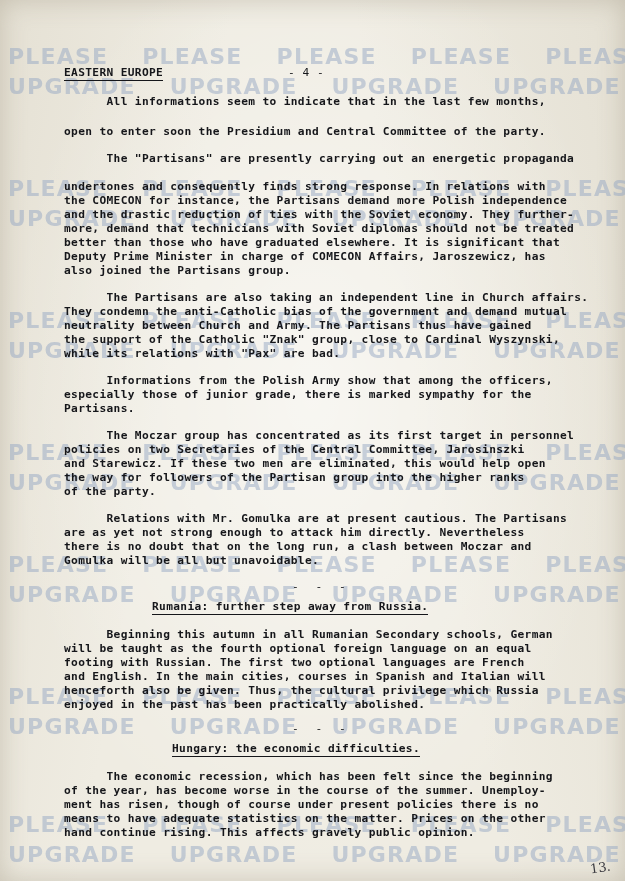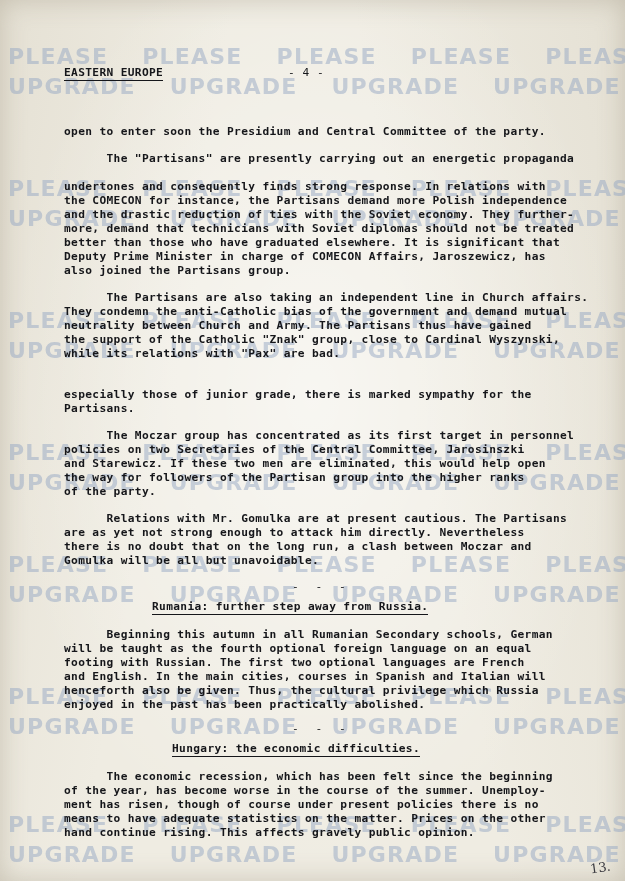--- a/index.html
+++ b/index.html
@@ -219,37 +219,39 @@
       <span>UPGRADE</span>
     </div>
   </div>
 
   <div id="doc">
 
     <div class="line bold ul" style="left:64px; top:66px;">EASTERN EUROPE</div>
 
     <div id="page-number" style="left:288px; top:66px;">- 4 -</div>
 
+    <div class="line bold" style="left:64px; top:95px;">      All informations seem to indicate that in the last few months,</div>
     <div class="line bold" style="left:64px; top:125px;">open to enter soon the Presidium and Central Committee of the party.</div>
 
     <div class="line bold" style="left:64px; top:152px;">      The "Partisans" are presently carrying out an energetic propaganda</div>
     <div class="line bold" style="left:64px; top:180px;">undertones and consequently finds strong response. In relations with</div>
     <div class="line bold" style="left:64px; top:194px;">the COMECON for instance, the Partisans demand more Polish independence</div>
     <div class="line bold" style="left:64px; top:208px;">and the drastic reduction of ties with the Soviet economy. They further-</div>
     <div class="line bold" style="left:64px; top:222px;">more, demand that technicians with Soviet diplomas should not be treated</div>
     <div class="line bold" style="left:64px; top:236px;">better than those who have graduated elsewhere. It is significant that</div>
     <div class="line bold" style="left:64px; top:250px;">Deputy Prime Minister in charge of COMECON Affairs, Jaroszewicz, has</div>
     <div class="line bold" style="left:64px; top:264px;">also joined the Partisans group.</div>
 
     <div class="line bold" style="left:64px; top:291px;">      The Partisans are also taking an independent line in Church affairs.</div>
     <div class="line bold" style="left:64px; top:305px;">They condemn the anti-Catholic bias of the government and demand mutual</div>
     <div class="line bold" style="left:64px; top:319px;">neutrality between Church and Army. The Partisans thus have gained</div>
     <div class="line bold" style="left:64px; top:333px;">the support of the Catholic "Znak" group, close to Cardinal Wyszynski,</div>
     <div class="line bold" style="left:64px; top:347px;">while its relations with "Pax" are bad.</div>
 
+    <div class="line bold" style="left:64px; top:374px;">      Informations from the Polish Army show that among the officers,</div>
     <div class="line bold" style="left:64px; top:388px;">especially those of junior grade, there is marked sympathy for the</div>
     <div class="line bold" style="left:64px; top:402px;">Partisans.</div>
 
     <div class="line bold" style="left:64px; top:429px;">      The Moczar group has concentrated as its first target in personnel</div>
     <div class="line bold" style="left:64px; top:443px;">policies on two Secretaries of the Central Committee, Jarosinszki</div>
     <div class="line bold" style="left:64px; top:457px;">and Starewicz. If these two men are eliminated, this would help open</div>
     <div class="line bold" style="left:64px; top:471px;">the way for followers of the Partisan group into the higher ranks</div>
     <div class="line bold" style="left:64px; top:485px;">of the party.</div>
 
     <div class="line bold" style="left:64px; top:512px;">      Relations with Mr. Gomulka are at present cautious. The Partisans</div>

